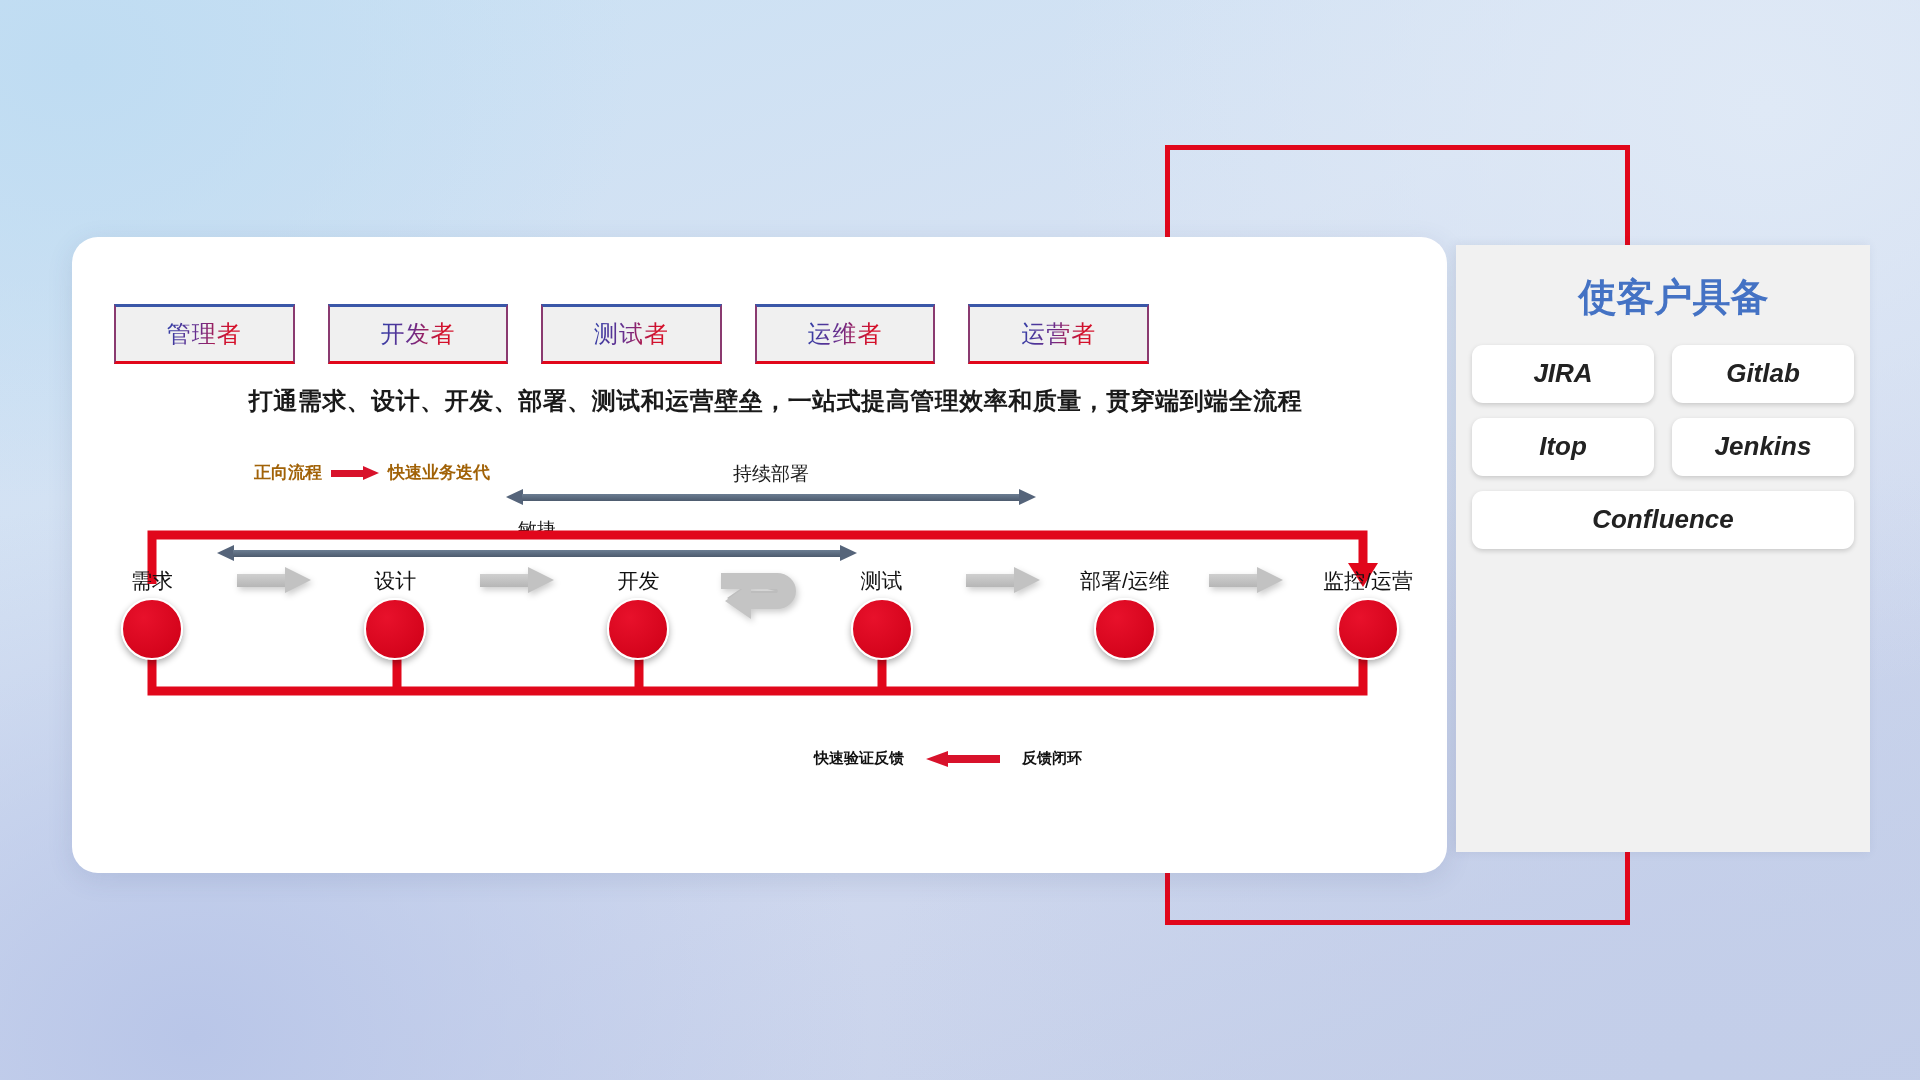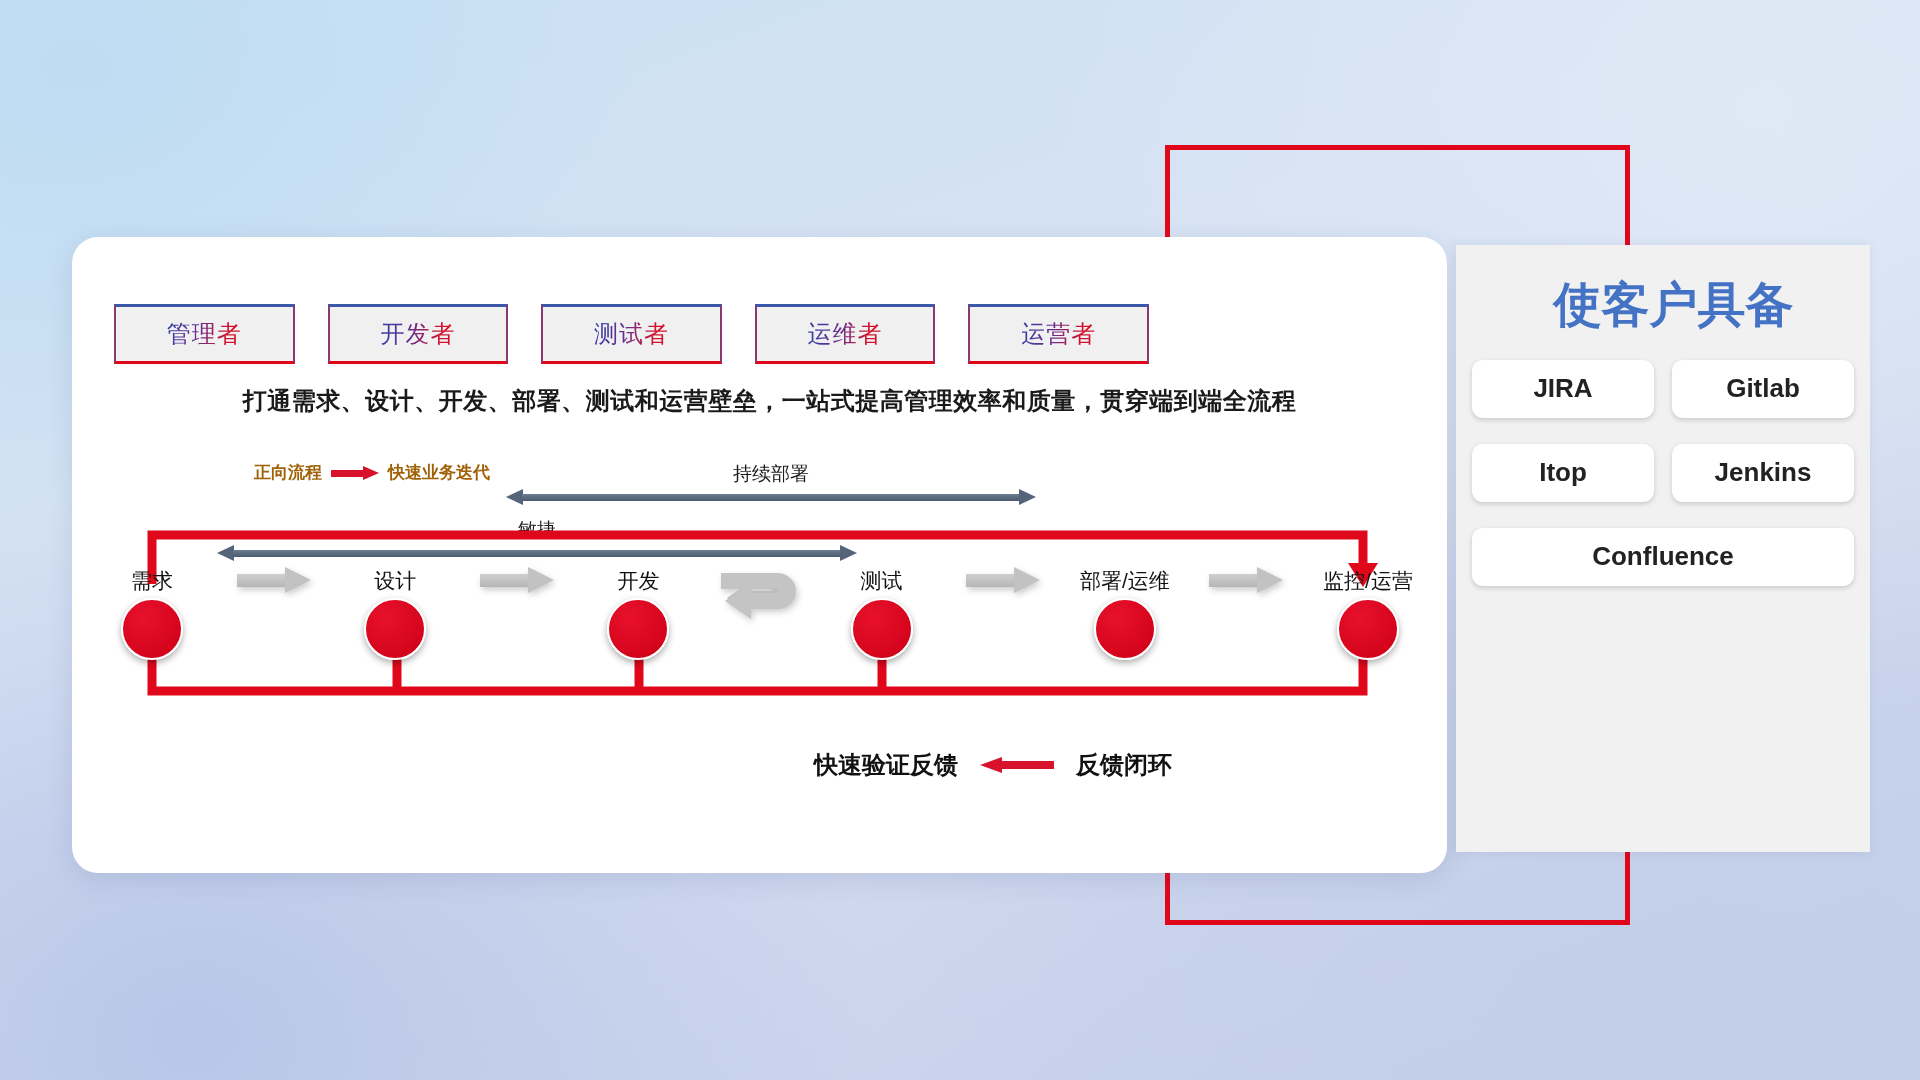--- a/index.html
+++ b/index.html
@@ -48,21 +48,21 @@
   }
   .role-label{
     background:linear-gradient(100deg,#2f3fa8 0%, #6a2d8c 42%, #d4102a 80%);
     -webkit-background-clip:text; background-clip:text;
     -webkit-text-fill-color:transparent; color:transparent;
     font-size:24px; letter-spacing:1px;
   }
 
   
   .subtitle{
-    position:absolute; top:148px; left:10px; width:100%;
+    position:absolute; top:148px; left:16px; width:100%;
     text-align:center; font-size:24px; font-weight:bold; color:#1a1a1a;
     letter-spacing:0.5px;
   }
 
   
   .fwd-flow{
     position:absolute; left:182px; top:212px;
     display:flex; align-items:center; gap:9px;
     font-size:17px; font-weight:bold; color:#a16207;margin-top:12px;
   }
@@ -122,21 +122,21 @@
     position:absolute; right:0; top:0; width:0; height:0;
     border-top:13px solid transparent; border-bottom:13px solid transparent;
     border-left:26px solid #c2c2c2;
   }
   .loop-icon{ width:90px; height:58px; filter:drop-shadow(2px 3px 3px rgba(0,0,0,0.20)); }
 
   
   .fb-caption{
     position:absolute; left:742px; top:512px;
     display:flex; align-items:center; gap:22px;
-    font-size:24px; font-weight:bold; color:#111;
+    font-size:15px; font-weight:bold; color:#111;
   }
   .arrow-red-left{ width:74px; height:16px; position:relative; }
   .arrow-red-left::before{
     content:""; position:absolute; right:0; top:4px; width:52px; height:8px; background:#d8122b;
   }
   .arrow-red-left::after{
     content:""; position:absolute; left:0; top:0; width:0; height:0;
     border-top:8px solid transparent; border-bottom:8px solid transparent;
     border-right:22px solid #d8122b;
   }
@@ -144,23 +144,23 @@
   
   .right-panel{
     position:absolute; left:1456px; top:245px; width:414px; height:607px;
     background:#f1f1f1; box-shadow:-2px 0 10px rgba(60,70,110,0.10);
     z-index:5;
   }
   .panel-head{
     text-align:center; color:#4472c4; font-weight:bold;
     padding-top:24px; line-height:1.52;
   }
-  .panel-head .l1{ font-size:48px; display:block;padding-left:21px; }
+  .panel-head .l1{ font-size:38px; display:block;padding-left:21px; }
   .panel-head .l2{ font-size:38px; display:block; }
-  .tools{ padding:18px 16px 0 16px; display:flex; flex-wrap:wrap; gap:26px 18px; }
+  .tools{ padding:18px 16px 0 16px; display:flex; flex-wrap:wrap; gap:15px 18px;font-style:italic; }
   .tool{
     background:#ffffff; border-radius:11px; height:58px;
     display:flex; align-items:center; justify-content:center;
     font-size:26px; font-weight:bold; color:#222;
     box-shadow:0 2px 5px rgba(0,0,0,0.17);
   }
   .tool.half{ width:calc(50% - 9px); }
   .tool.full{ width:100%; }
 </style>
 </head>

